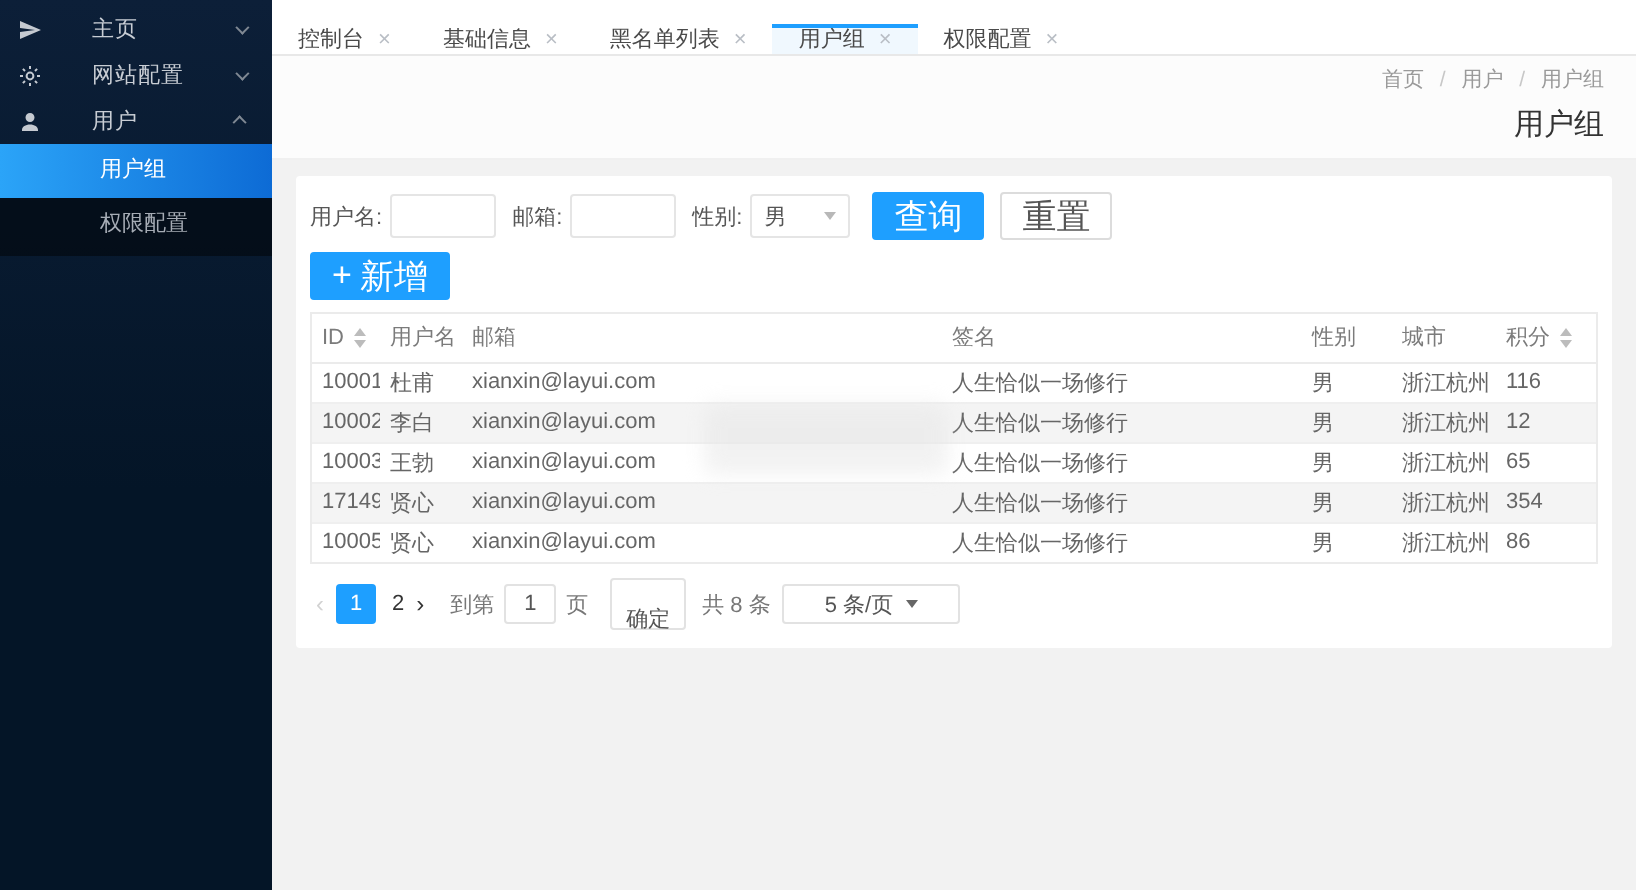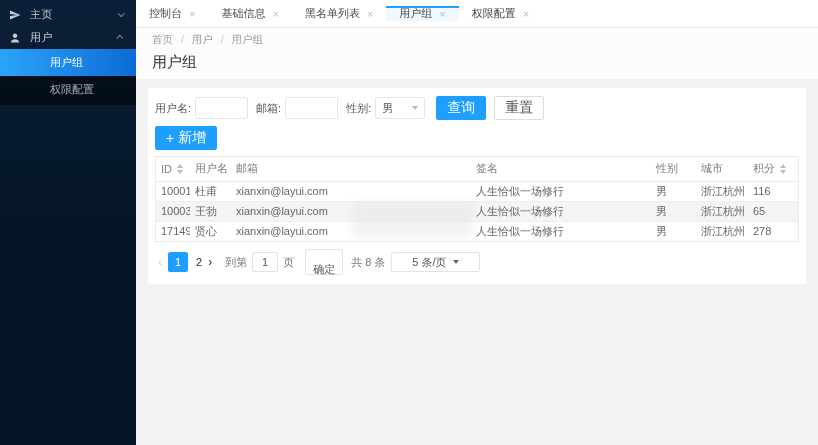--- a/index.html
+++ b/index.html
@@ -13,50 +13,50 @@
     position:absolute; left:0; top:0; width:136px; height:445px;
     background:linear-gradient(180deg,#0c1f38 0%,#041527 55%,#041527 100%);
     padding-top:3px; z-index:10;
   }
   .nav-item {
     height:23px; display:flex; align-items:center; padding:0 10px 0 9px;
     color:#c8cdd4; cursor:pointer;
   }
   .nav-item .nav-ic { width:14px; height:12px; margin-right:7px; display:flex; align-items:center; }
   .nav-item .nav-ic svg { display:block; }
-  .nav-label { flex:1; font-size:11px; letter-spacing:.5px; }
+  .nav-label { flex:1; font-size:11px; letter-spacing:.5px;margin-left:16px; }
   .chev { width:5px; height:5px; border-right:1px solid #7f8893; border-bottom:1px solid #7f8893; margin-right:3px; }
   .chev.down { transform:rotate(45deg) translateY(-1px); }
   .chev.up   { transform:rotate(-135deg) translateY(-1px); }
   .submenu { background:rgba(0,0,0,.45); padding-bottom:2px; }
   .sub-item {
     height:27px; line-height:27px; padding-left:50px; color:#a6acb5;
     font-size:11px; cursor:pointer;
   }
   .sub-item.active {
     background:linear-gradient(90deg,#2ba4f8 0%,#0d6bd5 100%);
     color:#fff;
   }
   
   .main { position:absolute; left:136px; top:0; right:0; bottom:0; }
   .tabbar {
     height:28px; background:#fff; border-bottom:1px solid #e8e8e8;
-    display:flex; align-items:center;
+    display:flex; align-items:flex-end;
   }
   .tab {
     display:flex; align-items:center; gap:7px; padding:0 13px;
     font-size:11px; color:#4a4a4a; position:relative; cursor:pointer;
   }
   .tab .close { color:#b9bec5; font-size:11px; }
   .tab.active { background:#f0f8fe; }
   .tab.active::before {
     content:''; position:absolute; left:0; right:0; top:0; height:2px; background:#1E9FFF;
   }
   .pagehead {
-    background:#fcfcfc; border-bottom:1px solid #f0f0f0; padding:5px 16px 7px;
+    background:#fcfcfc; border-bottom:1px solid #f0f0f0; padding:5px 16px 7px;text-align:right;
   }
   .breadcrumb { font-size:10.5px; color:#9a9a9a; }
   .breadcrumb .sep { color:#c7c7c7; margin:0 5px; }
   .page-title { font-size:15px; color:#333; margin-top:6px; }
   
   .card {
     position:relative; margin:8px 12px 0; background:#fff; border-radius:2px;
     padding:8px 7px 9px;
   }
   .filter-row { display:flex; align-items:center; height:24px; }
@@ -66,21 +66,21 @@
     font-size:11px; padding:0 4px; outline:none; color:#555; margin-right:8px;
   }
   .fselect {
     width:50px; height:22px; border:1px solid #e5e5e5; border-radius:2px;
     display:flex; align-items:center; justify-content:space-between;
     padding:0 6px; color:#555; cursor:pointer; margin-right:11px;
   }
   .selarrow { width:0; height:0; border-left:3.5px solid transparent;
     border-right:3.5px solid transparent; border-top:4px solid #b8b8b8; }
   .btn {
-    height:24px; padding:0 10px; font-size:14px; border-radius:2px;
+    height:24px; padding:0 10px; font-size:17px; border-radius:2px;
     cursor:pointer; border:1px solid transparent;
     font-family:inherit; display:inline-flex; align-items:center; gap:4px;
   }
   .btn.primary { background:#1E9FFF; color:#fff; border-color:#1E9FFF; }
   .btn.plain { background:#fff; color:#555; border-color:#dcdcdc; margin-left:8px; }
   .add-row { margin:6px 0; }
   
   .tbl-wrap { border:1px solid #ebebeb; }
   table { width:100%; border-collapse:collapse; table-layout:fixed; font-size:11px; }
   th {
@@ -132,20 +132,30 @@
 <body>
 
 <aside class="sidebar">
   <div class="nav-item">
     <span class="nav-ic">
       <svg width="12" height="12" viewBox="0 0 24 24" fill="#c5cad1">
           <path d="M2 21L23 12 2 3v7l15 2L2 14v7z"></path>
         </svg>
     </span>
     <span class="nav-label">主页</span>
+    <span class="chev down"></span>
+  </div>
+  <div class="nav-item">
+    <span class="nav-ic">
+      <svg width="12" height="12" viewBox="0 0 24 24" fill="none" stroke="#c5cad1" stroke-width="2">
+        <circle cx="12" cy="12" r="3.4"></circle>
+        <path d="M12 2v3M12 19v3M2 12h3M19 12h3M4.9 4.9l2.1 2.1M17 17l2.1 2.1M19.1 4.9L17 7M7 17l-2.1 2.1"></path>
+      </svg>
+    </span>
+    <span class="nav-label">网站配置</span>
     <span class="chev down"></span>
   </div>
   <div class="nav-item">
     <span class="nav-ic">
       <svg width="12" height="12" viewBox="0 0 24 24" fill="#c5cad1">
           <path d="M12 12c2.5 0 4.5-2 4.5-4.5S14.5 3 12 3 7.5 5 7.5 7.5 9.5 12 12 12zm0 2.5c-4.5 0-8 2.3-8 5.5v1h16v-1c0-3.2-3.5-5.5-8-5.5z"></path>
         </svg>
     </span>
     <span class="nav-label">用户</span>
     <span class="chev up"></span>
@@ -255,36 +265,54 @@
           <tr>
             <td>10001</td>
             <td>杜甫</td>
             <td>xianxin@layui.com</td>
             <td>人生恰似一场修行</td>
             <td>男</td>
             <td>浙江杭州</td>
             <td>116</td>
           </tr>
           <tr>
+            <td>10002</td>
+            <td>李白</td>
+            <td>xianxin@layui.com</td>
+            <td>人生恰似一场修行</td>
+            <td>男</td>
+            <td>浙江杭州</td>
+            <td>12</td>
+          </tr>
+          <tr>
             <td>10003</td>
             <td>王勃</td>
             <td>xianxin@layui.com</td>
             <td>人生恰似一场修行</td>
             <td>男</td>
             <td>浙江杭州</td>
             <td>65</td>
           </tr>
           <tr>
             <td>17149</td>
             <td>贤心</td>
             <td>xianxin@layui.com</td>
             <td>人生恰似一场修行</td>
             <td>男</td>
             <td>浙江杭州</td>
-            <td>278</td>
+            <td>354</td>
+          </tr>
+          <tr>
+            <td>10005</td>
+            <td>贤心</td>
+            <td>xianxin@layui.com</td>
+            <td>人生恰似一场修行</td>
+            <td>男</td>
+            <td>浙江杭州</td>
+            <td>86</td>
           </tr>
         </tbody>
       </table>
     </div>
 
     <div class="pagination">
       <span class="pg-prev">‹</span>
       <span class="pg-cur">1</span>
       <span class="pg-num">2</span>
       <span class="pg-next">›</span>

